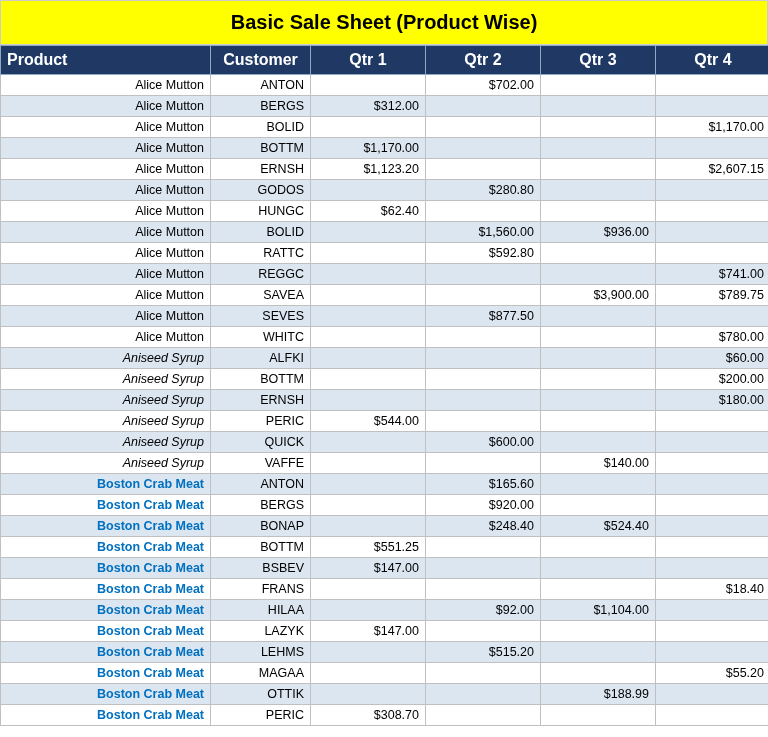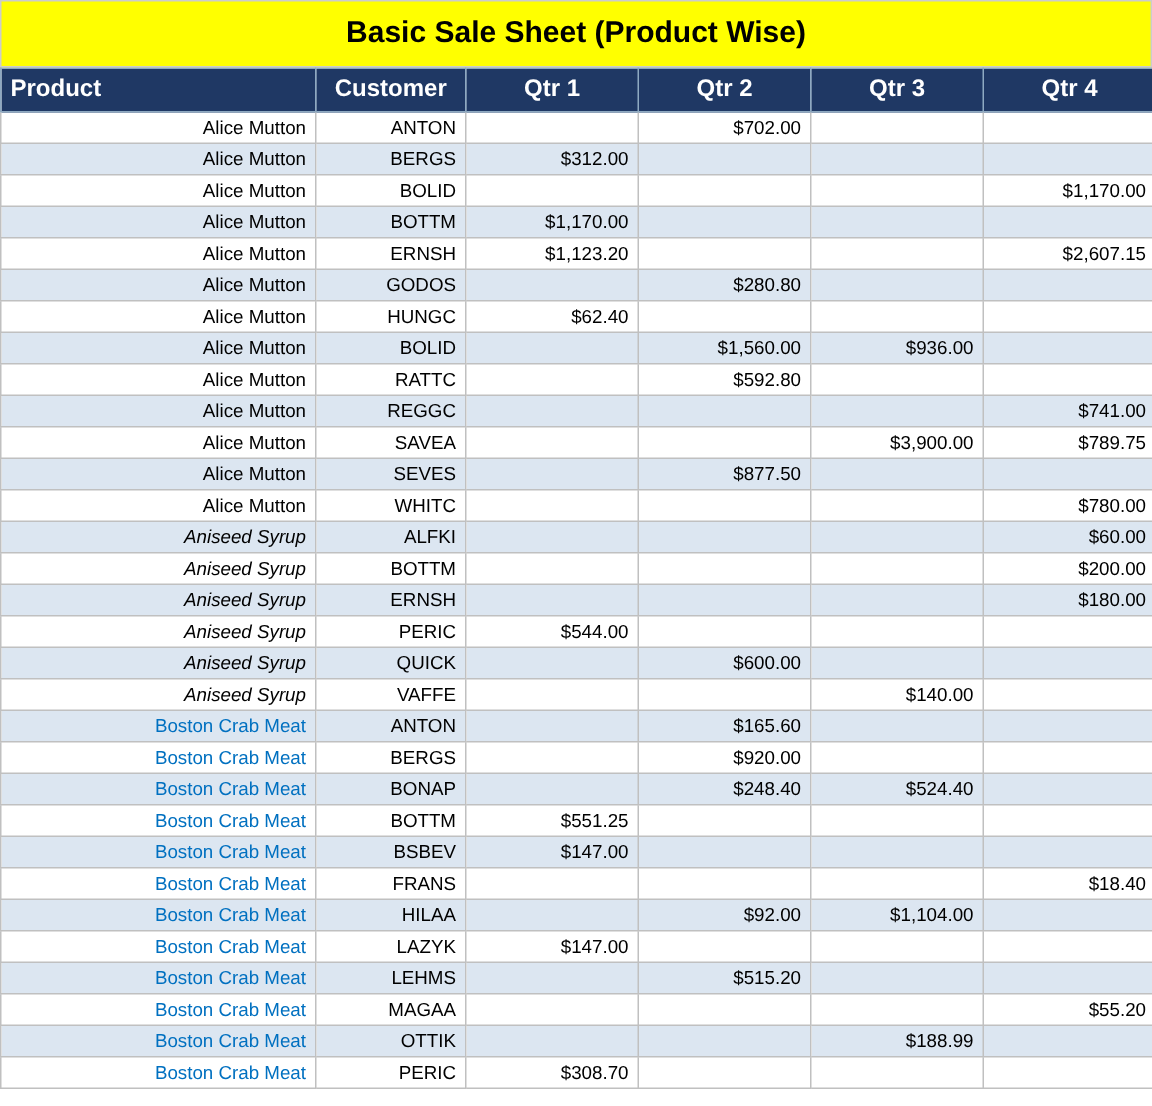--- a/index.html
+++ b/index.html
@@ -68,21 +68,21 @@
     tbody td:nth-child(6) {
       text-align: right;
     }
     col.col-product { width: 210px; }
     col.col-customer { width: 100px; }
     col.col-qtr { width: 115px; }
 
     
     .alice { color: #000; }
     .aniseed { color: #000; font-style: italic; }
-    .boston { color: #0070C0; font-weight: normal; }
+    .boston { color: #0070C0; font-weight: bold; }
 
     
     .watermark-container {
       position: relative;
     }
   </style>
 </head>
 <body>
 
 <div class="page-wrapper">

